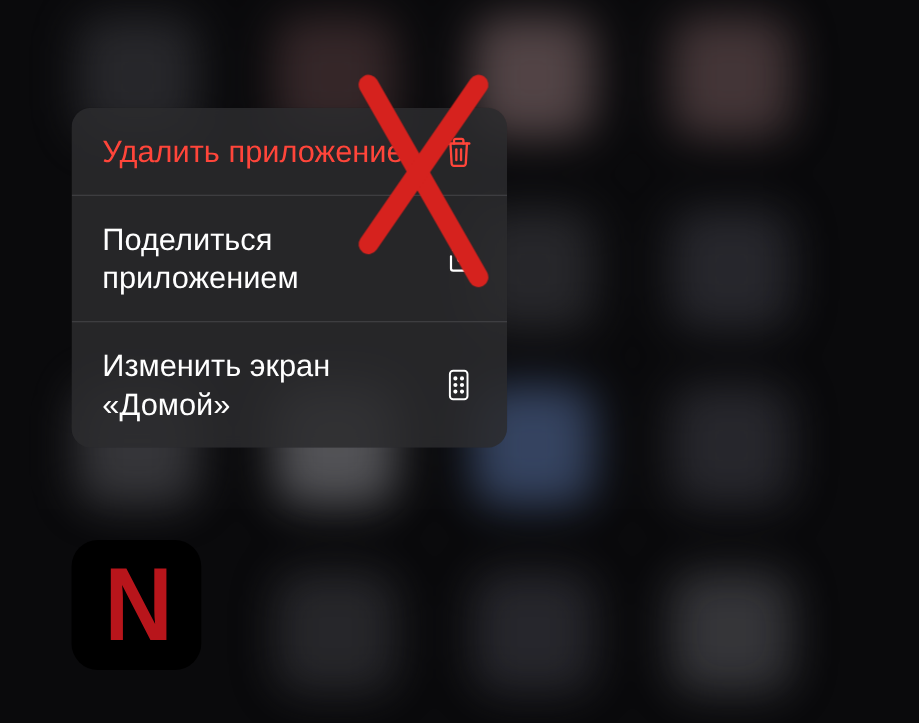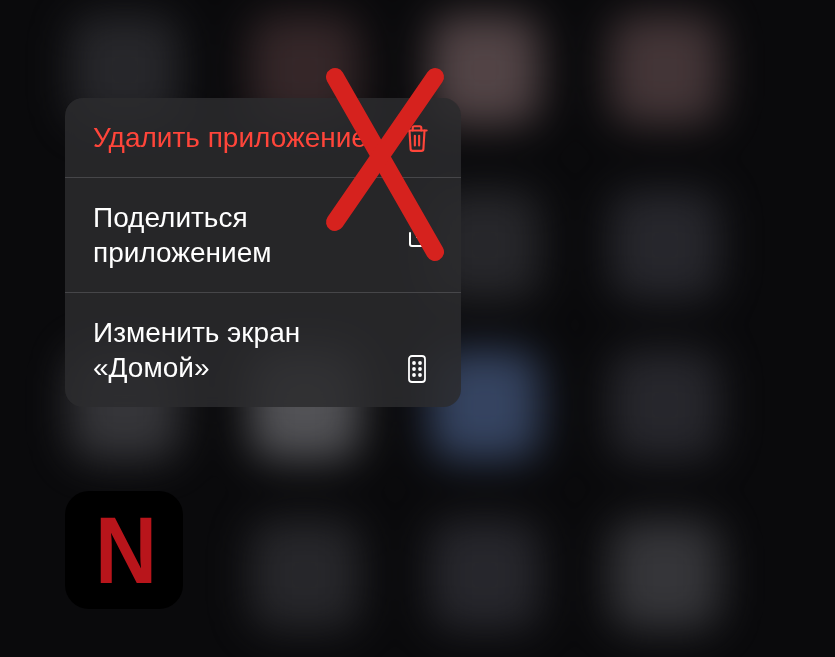--- a/index.html
+++ b/index.html
@@ -40,21 +40,20 @@
     .menu-item {
       display: flex;
       align-items: center;
       justify-content: space-between;
       padding: 22px 28px;
       border-bottom: 1px solid rgba(130, 130, 135, 0.35);
       cursor: pointer;
     }
     .menu-item:last-child {
       border-bottom: none;
-      align-items: flex-end;
     }
     .menu-label {
       font-size: 28px;
       line-height: 1.25;
       color: #ffffff;
       font-weight: 400;
       flex: 1;
       padding-right: 20px;
     }
     .menu-label.destructive {

